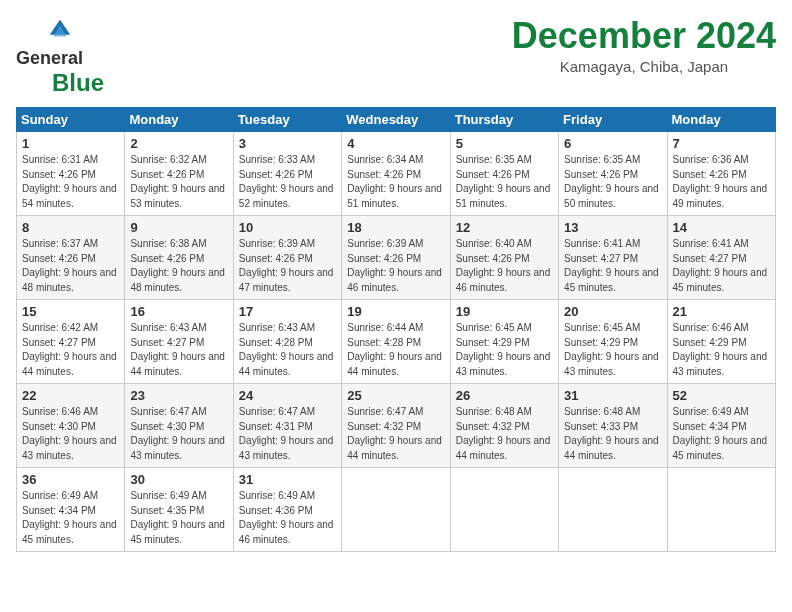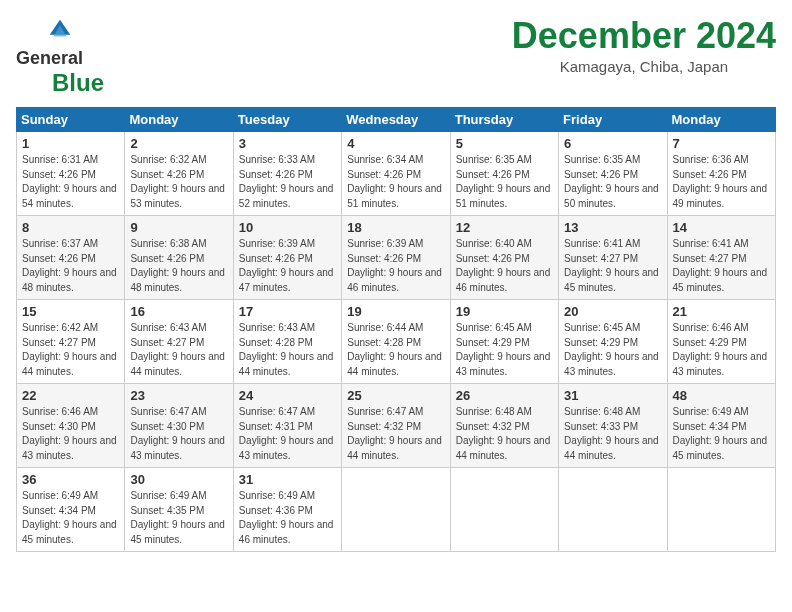--- a/index.html
+++ b/index.html
@@ -235,21 +235,21 @@
       </td>
         <td>
         <span class="day-num">26</span>
         <span class="day-info">Sunrise: 6:48 AM<br>Sunset: 4:32 PM<br>Daylight: 9 hours and 44 minutes.</span>
       </td>
         <td>
         <span class="day-num">31</span>
         <span class="day-info">Sunrise: 6:48 AM<br>Sunset: 4:33 PM<br>Daylight: 9 hours and 44 minutes.</span>
       </td>
         <td>
-        <span class="day-num">48</span>
+        <span class="day-num">52</span>
         <span class="day-info">Sunrise: 6:49 AM<br>Sunset: 4:34 PM<br>Daylight: 9 hours and 45 minutes.</span>
       </td>
       </tr>
       <tr>
         <td>
         <span class="day-num">36</span>
         <span class="day-info">Sunrise: 6:49 AM<br>Sunset: 4:34 PM<br>Daylight: 9 hours and 45 minutes.</span>
       </td>
         <td>
         <span class="day-num">30</span>

